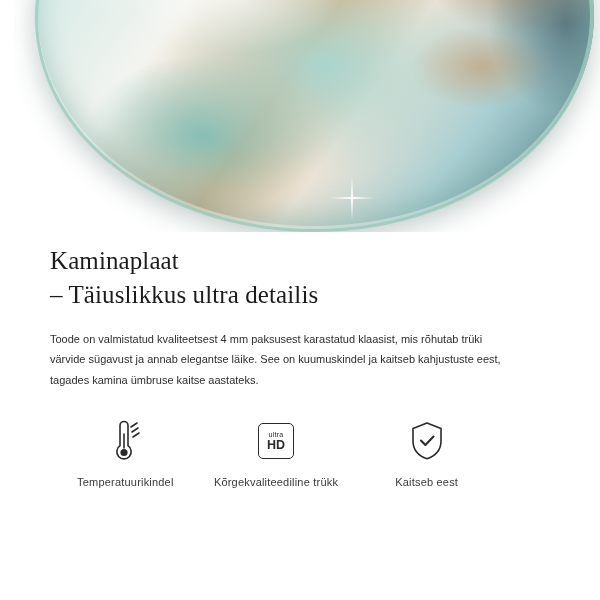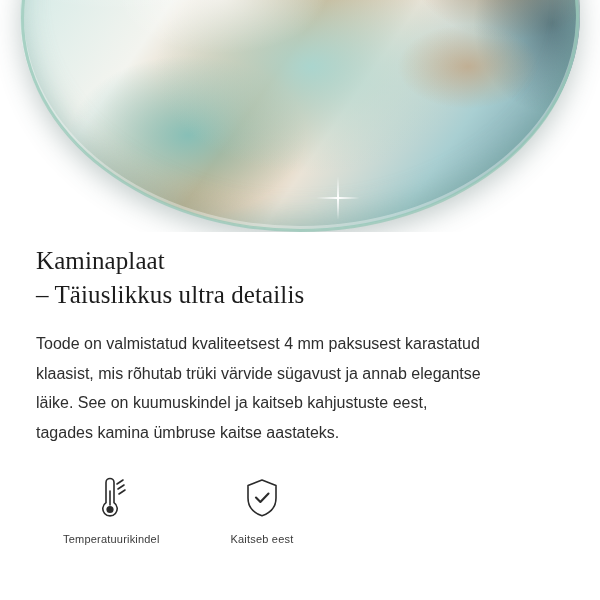--- a/index.html
+++ b/index.html
@@ -11,20 +11,21 @@
     height: 600px;
     background: #ffffff;
     font-family: "Liberation Sans", sans-serif;
     overflow: hidden;
   }
   .page {
     position: relative;
     width: 524px;
     height: 600px;
     background: #ffffff;
+    margin-left: 14px;
   }
 
   
   .hero {
     position: relative;
     width: 600px;
     height: 232px;
     overflow: hidden;
     background: #ffffff;
   }
@@ -116,21 +117,21 @@
     color: #1c1c1c;
     font-weight: 400;
     margin: 12px 0 0 0;
     letter-spacing: 0.1px;
   }
   .title .line2 {
     display: block;
   }
   .body-text {
     margin: 18px 0 0 0;
-    font-size: 16px;
+    font-size: 11px;
     line-height: 1.85;
     color: #2e2e2e;
     max-width: 530px;
   }
 
   
   .features {
     margin-top: 26px;
     display: grid;
     grid-template-columns: repeat(3, 1fr);
@@ -207,20 +208,29 @@
             <line x1="20" y1="16" x2="20" y2="30"></line>
             <circle cx="20" cy="34.5" r="3.6" fill="#2b2b2b" stroke="none"></circle>
             <line x1="27" y1="9" x2="33" y2="5"></line>
             <line x1="28" y1="14" x2="34" y2="10"></line>
             <line x1="29" y1="19" x2="35" y2="15"></line>
           </svg>
         </div>
         <div class="feature-label">Temperatuurikindel</div>
       </div>
 
+      <div class="feature">
+        <div class="feature-icon">
+          <div class="uhd-box">
+            <span class="u1">ultra</span>
+            <span class="u2">HD</span>
+          </div>
+        </div>
+        <div class="feature-label">Kõrgekvaliteediline trükk</div>
+      </div>
 
       <div class="feature">
         <div class="feature-icon">
           <svg width="40" height="44" viewBox="0 0 40 44" fill="none" stroke="#2b2b2b" stroke-width="1.6" stroke-linecap="round" stroke-linejoin="round">
             <path d="M20 4 L34 9.5 v12.5 c0 9.5 -6.6 15.2 -14 17.8 C12.6 37.2 6 31.5 6 22 V9.5z"></path>
             <polyline points="14,21.5 18.4,26 26.5,17.5" stroke-width="2.1"></polyline>
           </svg>
         </div>
         <div class="feature-label">Kaitseb eest</div>
       </div>

